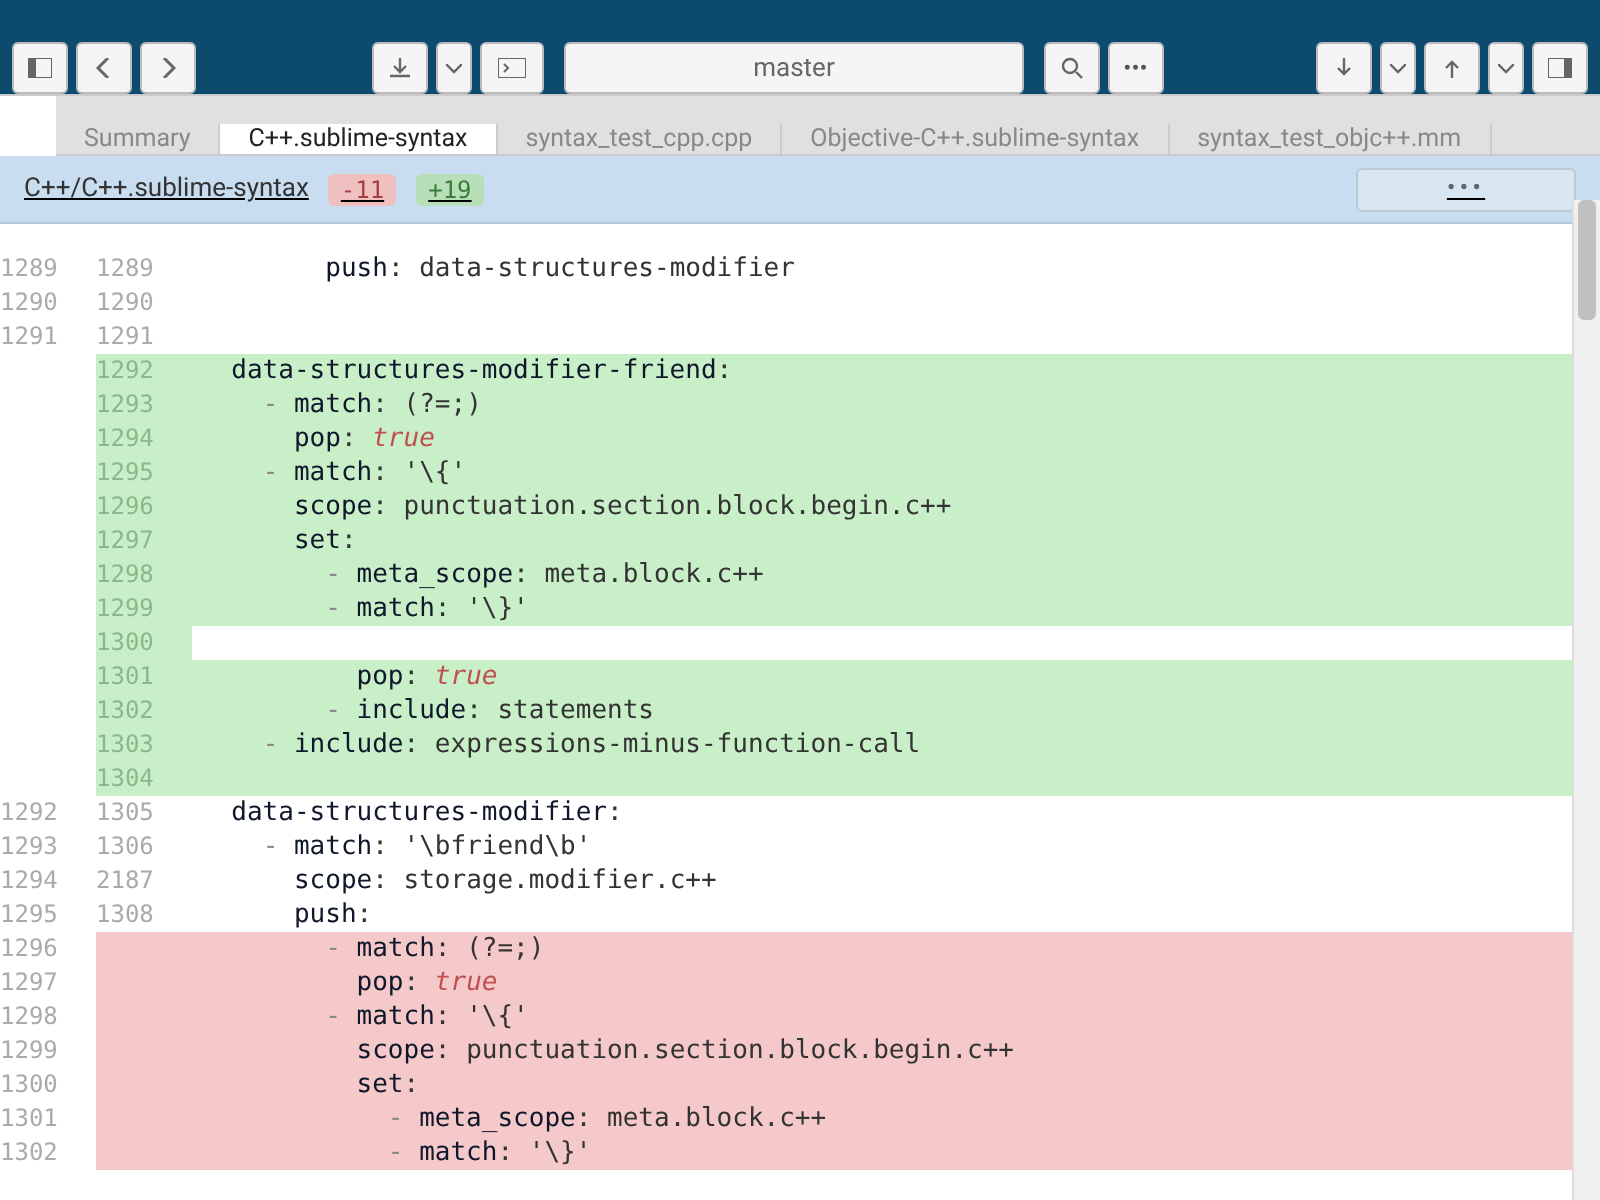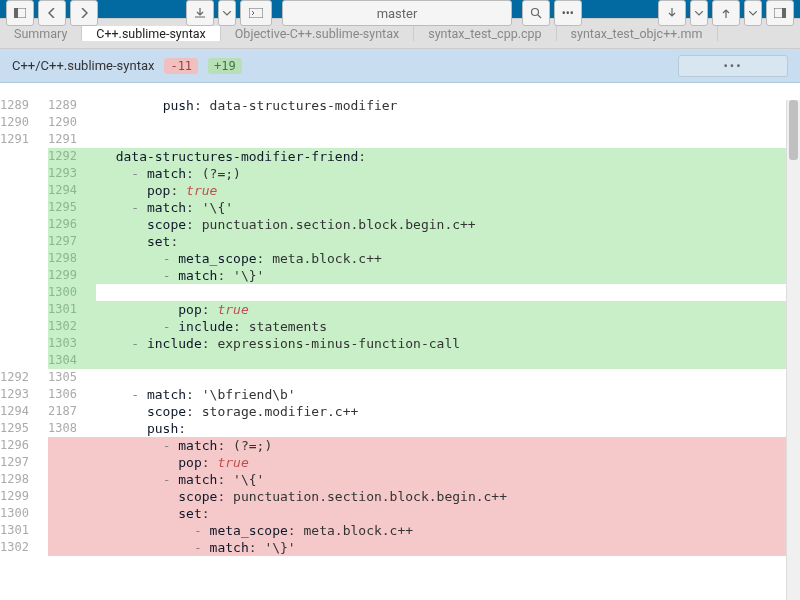--- a/index.html
+++ b/index.html
@@ -1,28 +1,28 @@
 <!DOCTYPE html>
 <html><head>
 <meta charset="utf-8">
 <style>
 * { margin: 0; padding: 0; box-sizing: border-box; }
 body { font-family: -apple-system, "Segoe UI", Roboto, sans-serif; font-size: 13px; background: #fff; overflow: hidden; }
 
-.toolbar { height: 19px; background: #0369a1; border-bottom: 1px solid #ccc; display: flex; align-items: flex-start; padding: 0 6px; gap: 4px; }
+.toolbar { height: 48px; background: #0c4a6e; border-bottom: 1px solid #ccc; display: flex; align-items: flex-end; padding: 0 6px; gap: 4px; }
 .toolbar-btn { width: 28px; height: 26px; background: #f5f5f5; border: 1px solid #bbb; border-radius: 3px; display: flex; align-items: center; justify-content: center; cursor: pointer; font-size: 12px; color: #555; }
 .toolbar-btn.wide { width: auto; padding: 0 8px; }
 .toolbar-sep { width: 8px; }
 .toolbar-branch { flex: 1; height: 26px; background: #f5f5f5; border: 1px solid #bbb; border-radius: 3px; display: flex; align-items: center; justify-content: center; color: #666; margin: 0 6px; }
 
-.tabs { height: 30px; background: #e0e0e0; display: flex; align-items: center; border-bottom: 1px solid #ccc; }
+.tabs { height: 30px; background: #e0e0e0; display: flex; align-items: flex-end; border-bottom: 1px solid #ccc; margin-left: 28px; }
 .tab { padding: 0 14px; display: flex; align-items: center; color: #888; border-right: 1px solid #ccc; cursor: pointer; font-size: 12.5px; }
 .tab.active { background: #fff; color: #222; }
 
-.file-header { height: 34px; background: #c9ddf0; display: flex; align-items: center; padding: 0 12px; gap: 10px; border-bottom: 1px solid #b0c8db; }
+.file-header { height: 34px; background: #c9ddf0; display: flex; align-items: center; padding: 0 12px; gap: 10px; border-bottom: 1px solid #b0c8db; text-decoration: underline; }
 .file-path { color: #333; font-size: 13px; }
 .badge { padding: 1px 6px; border-radius: 3px; font-size: 12px; font-family: "Consolas", monospace; text-align: center; }
 .badge-del { background: #f0c0c0; color: #a04040; }
 .badge-add { background: #b8e0b8; color: #3a7a3a; }
 .file-header-spacer { flex: 1; }
 .options-btn { width: 110px; height: 22px; background: #d8e6f2; border: 1px solid #b8cad8; border-radius: 3px; display: flex; align-items: center; justify-content: center; cursor: pointer; color: #666; letter-spacing: 2px; }
 
 .diff-view { font-family: "Consolas", "Menlo", monospace; font-size: 13px; line-height: 17px; position: relative; }
 .diff-row { display: flex; height: 17px; white-space: pre; }
 .ln { width: 48px; padding-right: 10px; color: #aaa; background: #fff; user-select: none; font-size: 12px; }
@@ -124,22 +124,22 @@
       <svg width="12" height="10">
         <rect x="0" y="0" width="12" height="10" fill="none" stroke="#666" stroke-width="1"></rect>
         <rect x="8" y="0" width="4" height="10" fill="#666"></rect>
       </svg>
     </div>
 </div>
 
 <div class="tabs" id="tabs">
     <div class="tab">Summary</div>
     <div class="tab active">C++.sublime-syntax</div>
+    <div class="tab">syntax_test_cpp.cpp</div>
     <div class="tab">Objective-C++.sublime-syntax</div>
-    <div class="tab">syntax_test_cpp.cpp</div>
     <div class="tab">syntax_test_objc++.mm</div>
   </div>
 
 <div class="file-header">
   <span class="file-path">C++/C++.sublime-syntax</span>
   <span class="badge badge-del">-11</span>
   <span class="badge badge-add">+19</span>
   <div class="file-header-spacer"></div>
   <div class="options-btn">
       <span>•••</span>
@@ -157,21 +157,21 @@
     <div class="diff-row row-add"><div class="ln old"></div><div class="ln new">1295</div><div class="code"><span>    </span><span class="tok-dash">- </span><span class="tok-key">match</span><span>:</span><span> </span><span class="tok-re">'\{'</span></div></div>
     <div class="diff-row row-add"><div class="ln old"></div><div class="ln new">1296</div><div class="code"><span>      </span><span class="tok-key">scope</span><span>:</span><span> </span><span class="tok-str">punctuation.section.block.begin.c++</span></div></div>
     <div class="diff-row row-add"><div class="ln old"></div><div class="ln new">1297</div><div class="code"><span>      </span><span class="tok-key">set</span><span>:</span></div></div>
     <div class="diff-row row-add"><div class="ln old"></div><div class="ln new">1298</div><div class="code"><span>        </span><span class="tok-dash">- </span><span class="tok-key">meta_scope</span><span>:</span><span> </span><span class="tok-str">meta.block.c++</span></div></div>
     <div class="diff-row row-add"><div class="ln old"></div><div class="ln new">1299</div><div class="code"><span>        </span><span class="tok-dash">- </span><span class="tok-key">match</span><span>:</span><span> </span><span class="tok-re">'\}'</span></div></div>
     <div class="diff-row row-add"><div class="ln old"></div><div class="ln new">1300</div></div>
     <div class="diff-row row-add"><div class="ln old"></div><div class="ln new">1301</div><div class="code"><span>          </span><span class="tok-key">pop</span><span>:</span><span> </span><span class="tok-kw">true</span></div></div>
     <div class="diff-row row-add"><div class="ln old"></div><div class="ln new">1302</div><div class="code"><span>        </span><span class="tok-dash">- </span><span class="tok-key">include</span><span>:</span><span> </span><span class="tok-str">statements</span></div></div>
     <div class="diff-row row-add"><div class="ln old"></div><div class="ln new">1303</div><div class="code"><span>    </span><span class="tok-dash">- </span><span class="tok-key">include</span><span>:</span><span> </span><span class="tok-str">expressions-minus-function-call</span></div></div>
     <div class="diff-row row-add"><div class="ln old"></div><div class="ln new">1304</div><div class="code"><span></span></div></div>
-    <div class="diff-row row-ctx"><div class="ln old">1292</div><div class="ln new">1305</div></div>
+    <div class="diff-row row-ctx"><div class="ln old">1292</div><div class="ln new">1305</div><div class="code"><span>  </span><span class="tok-key">data-structures-modifier</span><span>:</span></div></div>
     <div class="diff-row row-ctx"><div class="ln old">1293</div><div class="ln new">1306</div><div class="code"><span>    </span><span class="tok-dash">- </span><span class="tok-key">match</span><span>:</span><span> </span><span class="tok-re">'\bfriend\b'</span></div></div>
     <div class="diff-row row-ctx"><div class="ln old">1294</div><div class="ln new">2187</div><div class="code"><span>      </span><span class="tok-key">scope</span><span>:</span><span> </span><span class="tok-str">storage.modifier.c++</span></div></div>
     <div class="diff-row row-ctx"><div class="ln old">1295</div><div class="ln new">1308</div><div class="code"><span>      </span><span class="tok-key">push</span><span>:</span></div></div>
     <div class="diff-row row-del"><div class="ln old">1296</div><div class="ln new"></div><div class="code"><span>        </span><span class="tok-dash">- </span><span class="tok-key">match</span><span>:</span><span> </span><span class="tok-re">(?=;)</span></div></div>
     <div class="diff-row row-del"><div class="ln old">1297</div><div class="ln new"></div><div class="code"><span>          </span><span class="tok-key">pop</span><span>:</span><span> </span><span class="tok-kw">true</span></div></div>
     <div class="diff-row row-del"><div class="ln old">1298</div><div class="ln new"></div><div class="code"><span>        </span><span class="tok-dash">- </span><span class="tok-key">match</span><span>:</span><span> </span><span class="tok-re">'\{'</span></div></div>
     <div class="diff-row row-del"><div class="ln old">1299</div><div class="ln new"></div><div class="code"><span>          </span><span class="tok-key">scope</span><span>:</span><span> </span><span class="tok-str">punctuation.section.block.begin.c++</span></div></div>
     <div class="diff-row row-del"><div class="ln old">1300</div><div class="ln new"></div><div class="code"><span>          </span><span class="tok-key">set</span><span>:</span></div></div>
     <div class="diff-row row-del"><div class="ln old">1301</div><div class="ln new"></div><div class="code"><span>            </span><span class="tok-dash">- </span><span class="tok-key">meta_scope</span><span>:</span><span> </span><span class="tok-str">meta.block.c++</span></div></div>
     <div class="diff-row row-del"><div class="ln old">1302</div><div class="ln new"></div><div class="code"><span>            </span><span class="tok-dash">- </span><span class="tok-key">match</span><span>:</span><span> </span><span class="tok-re">'\}'</span></div></div>

